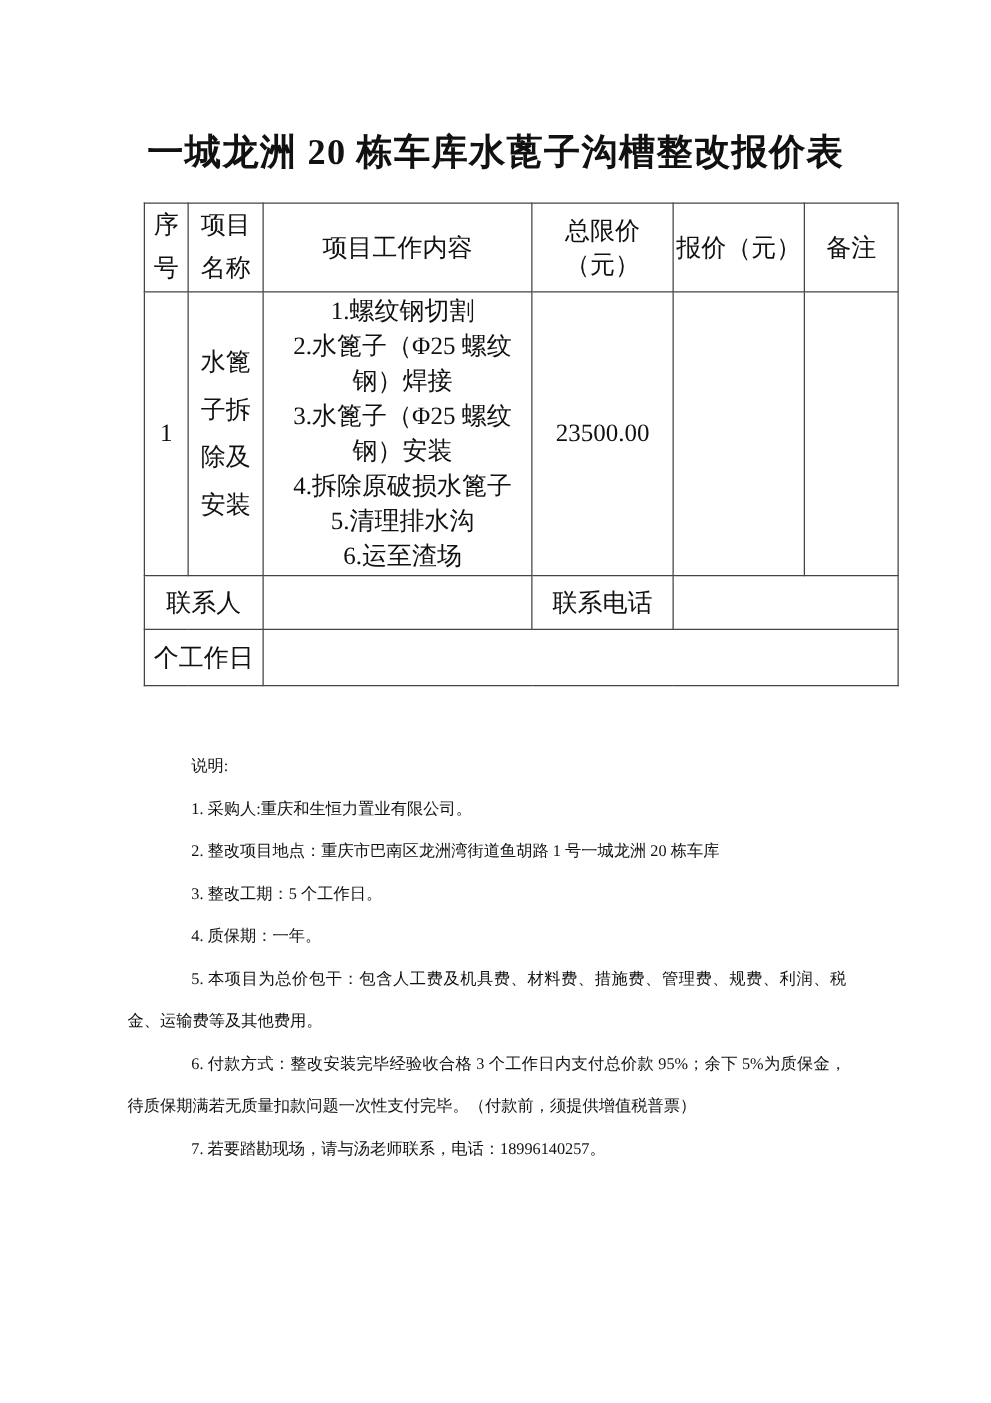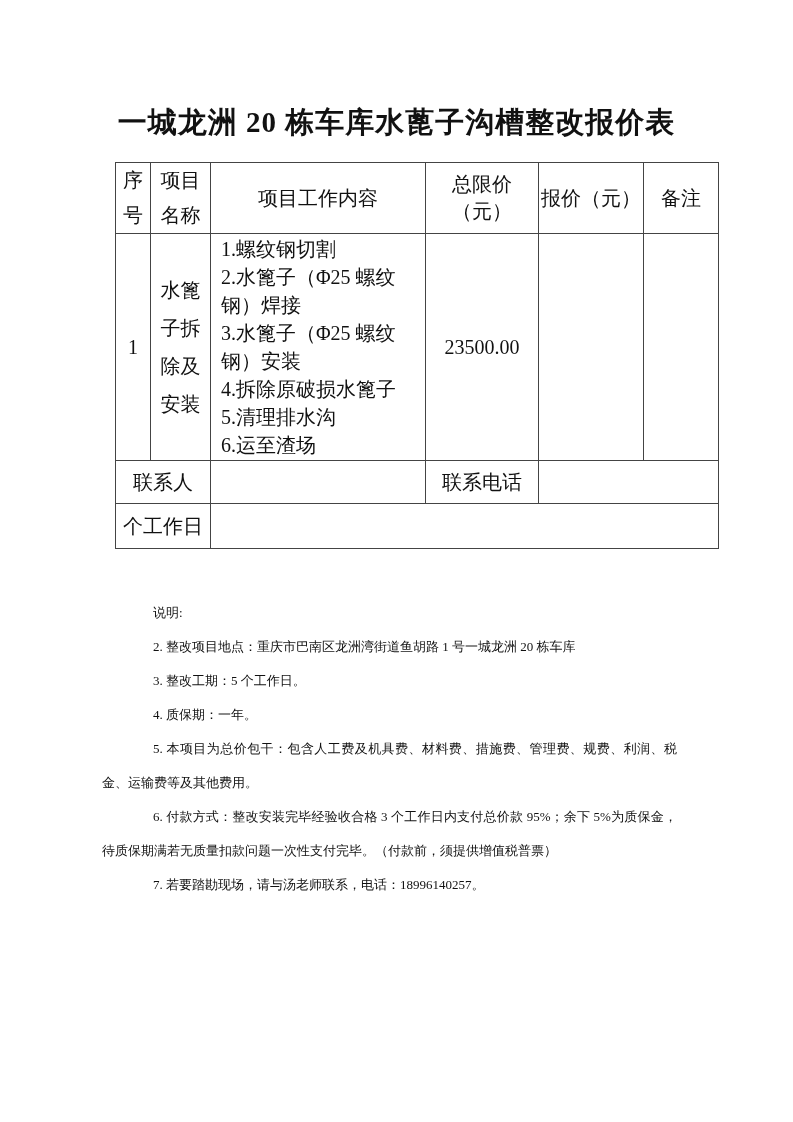--- a/index.html
+++ b/index.html
@@ -43,21 +43,21 @@
   }
   tr.r-head   { height: 70px; }
   tr.r-data   { height: 226px; }
   tr.r-quoter { height: 44px; }
   tr.r-contact{ height: 43px; }
   tr.r-date   { height: 45px; }
   .stack      { display: inline-block; white-space: pre-line; line-height: 35px; }
   .name-stack { display: inline-block; white-space: pre-line; line-height: 38px; font-family: Liberation Serif, serif; }
   .work {
     white-space: pre-line;
-    text-align: left;
+    text-align: center;
     line-height: 28px;
     padding: 1px 2px 1px 10px;
   }
   .label-cell { text-align: left; padding-left: 8px; }
   .seal-cell  { text-align: right; padding-right: 8px; }
   .notes {
     position: absolute;
     left: 102px;
     top: 596px;
     width: 575px;
@@ -120,20 +120,21 @@
     </tr>
     <tr class="r-date">
       <td class="label-cell" colspan="2">个工作日</td>
       <td colspan="4"></td>
     </tr>
   </tbody>
     </table>
 
   <div class="notes">
     <p>说明:</p>
+    <p>1. 采购人:重庆和生恒力置业有限公司。</p>
     <p>2. 整改项目地点：重庆市巴南区龙洲湾街道鱼胡路 1 号一城龙洲 20 栋车库</p>
     <p>3. 整改工期：5 个工作日。</p>
     <p>4. 质保期：一年。</p>
     <p>5. 本项目为总价包干：包含人工费及机具费、材料费、措施费、管理费、规费、利润、税金、运输费等及其他费用。</p>
     <p>6. 付款方式：整改安装完毕经验收合格 3 个工作日内支付总价款 95%；余下 5%为质保金，待质保期满若无质量扣款问题一次性支付完毕。（付款前，须提供增值税普票）</p>
     <p>7. 若要踏勘现场，请与汤老师联系，电话：18996140257。</p>
   </div>
 
 </div>
 

